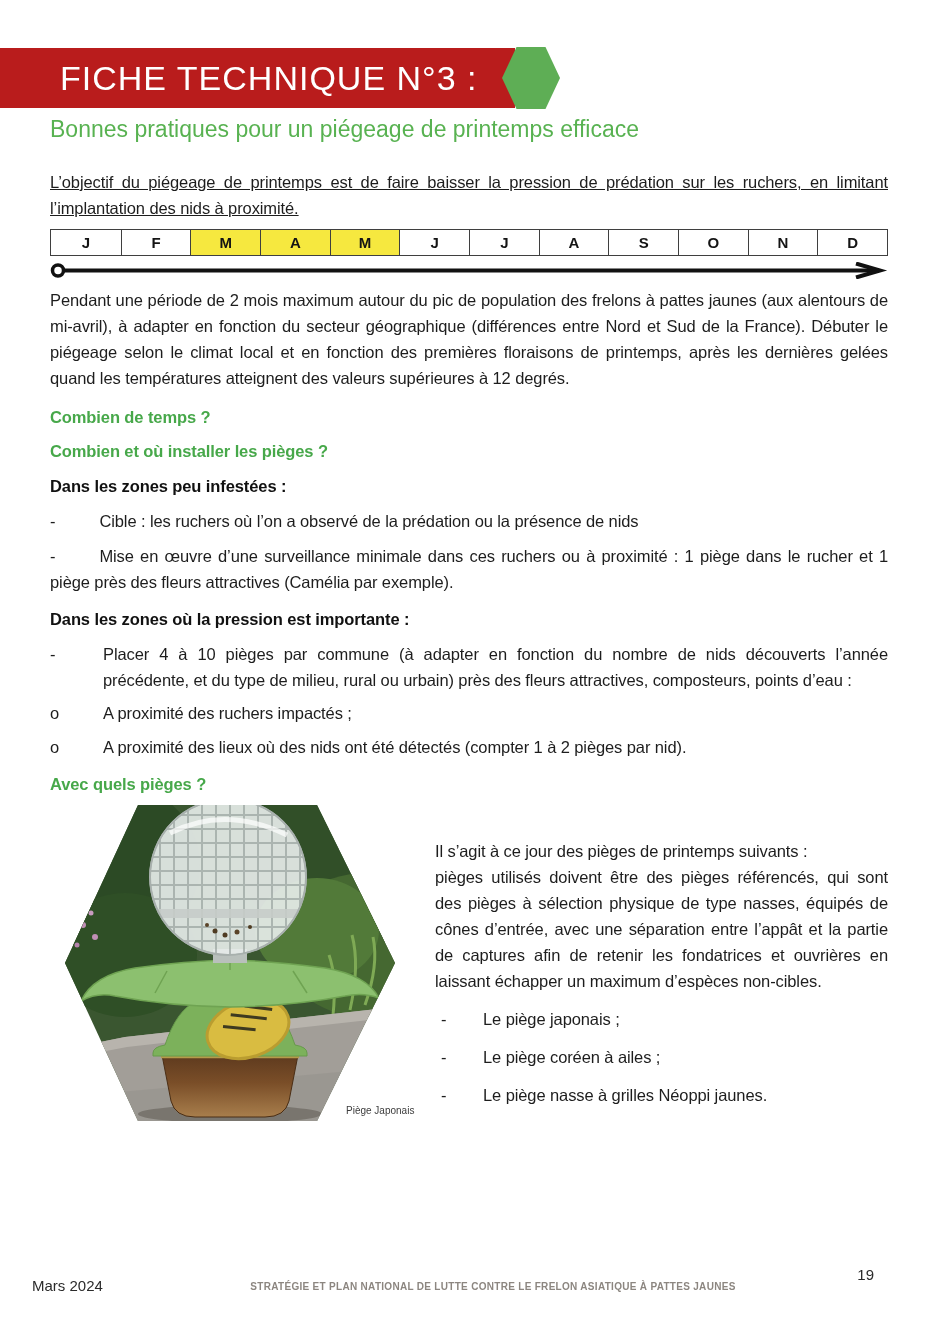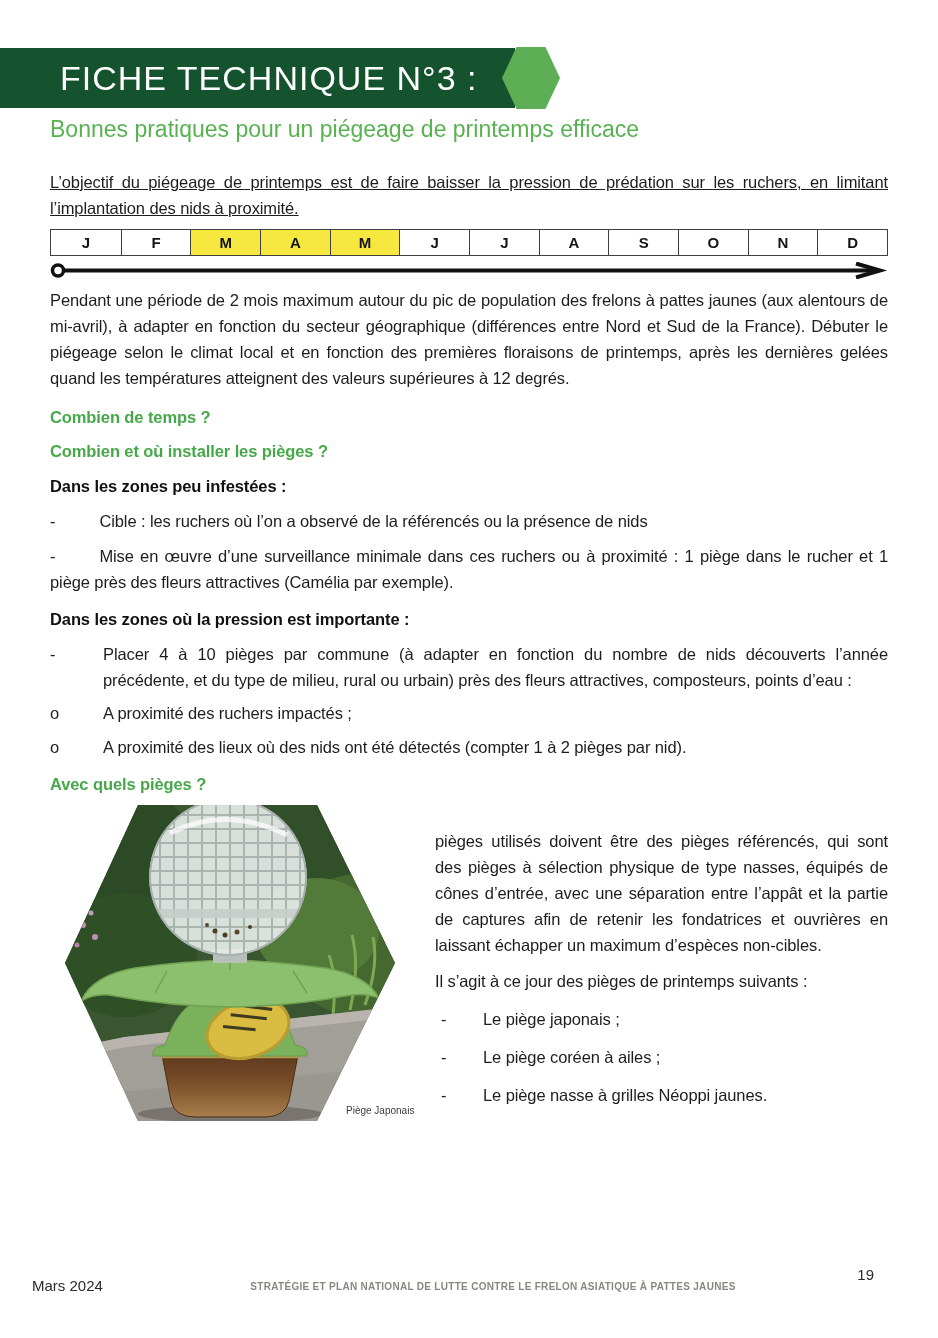--- a/index.html
+++ b/index.html
@@ -5,21 +5,21 @@
 <style>
   * { margin:0; padding:0; box-sizing:border-box; }
   html,body { background:#ffffff; }
   body {
     width:938px; height:1338px; position:relative; overflow:hidden;
     font-family:"Liberation Sans", sans-serif; color:#1d1d1d;
   }
   
   .banner {
     position:relative; margin-top:48px; width:515px; height:60px;
-    background:#14532d;
+    background:#b91c1c;
   }
   .banner-title {
     padding-left:60px; line-height:60px; font-size:34px; font-weight:300;
     letter-spacing:1px; color:#ffffff; white-space:nowrap;
   }
   .hex-badge {
     position:absolute; left:502px; top:-1px; width:58px; height:62px;
     background:#5EAE55;
     clip-path:polygon(25% 0, 75% 0, 100% 50%, 75% 100%, 25% 100%, 0 50%);
   }
@@ -115,21 +115,21 @@
   </svg>
 
   <p class="body period">Pendant une période de 2 mois maximum autour du pic de population des frelons à pattes jaunes (aux alentours de mi-avril), à adapter en fonction du secteur géographique (différences entre Nord et Sud de la France). Débuter le piégeage selon le climat local et en fonction des premières floraisons de printemps, après les dernières gelées quand les températures atteignent des valeurs supérieures à 12 degrés.</p>
 
   <div class="h-green">Combien de temps ?</div>
 
   <div class="h-green mt8">Combien et où installer les pièges ?</div>
 
   <p class="bold-sub">Dans les zones peu infestées :</p>
 
-  <p class="body li-tab"><span>-</span><span class="tabsp"></span><span>Cible : les ruchers où l’on a observé de la référencés ou la présence de nids</span></p>
+  <p class="body li-tab"><span>-</span><span class="tabsp"></span><span>Cible : les ruchers où l’on a observé de la prédation ou la présence de nids</span></p>
 
   <p class="body li-tab"><span>-</span><span class="tabsp"></span><span>Mise en œuvre d’une surveillance minimale dans ces ruchers ou à proximité : 1 piège dans le rucher et 1 piège près des fleurs attractives (Camélia par exemple).</span></p>
 
   <p class="bold-sub mt11">Dans les zones où la pression est importante :</p>
 
   <div class="li-hang">
     <span class="marker">-</span>
     <span class="body li-text">Placer 4 à 10 pièges par commune (à adapter en fonction du nombre de nids découverts l’année précédente, et du type de milieu, rural ou urbain) près des fleurs attractives, composteurs, points d’eau :</span>
   </div>
   <div class="li-hang mt7">
@@ -206,22 +206,22 @@
               <circle cx="185" cy="122" r="2" fill="#4F3B22"></circle>
             <circle cx="142" cy="120" r="2" fill="#5A4328"></circle>
           </g>
           <circle cx="163" cy="72" r="78" fill="none" stroke="#A8B0AD" stroke-width="2"></circle>
         </g>
       </svg>
       <div class="caption">Piège Japonais</div>
     </div>
 
     <div class="right-col">
+      <p class="body" style="margin-top:10px;">Il s’agit à ce jour des pièges de printemps suivants :</p>
       <p class="body">pièges utilisés doivent être des pièges référencés, qui sont des pièges à sélection physique de type nasses, équipés de cônes d’entrée, avec une séparation entre l’appât et la partie de captures afin de retenir les fondatrices et ouvrières en laissant échapper un maximum d’espèces non-cibles.</p>
-      <p class="body" style="margin-top:10px;">Il s’agit à ce jour des pièges de printemps suivants :</p>
 
       <div class="r-item">
         <span class="marker">-</span>
         <span class="body li-text">Le piège japonais ;</span>
       </div>
       <div class="r-item">
         <span class="marker">-</span>
         <span class="body li-text">Le piège coréen à ailes ;</span>
       </div>
       <div class="r-item">

